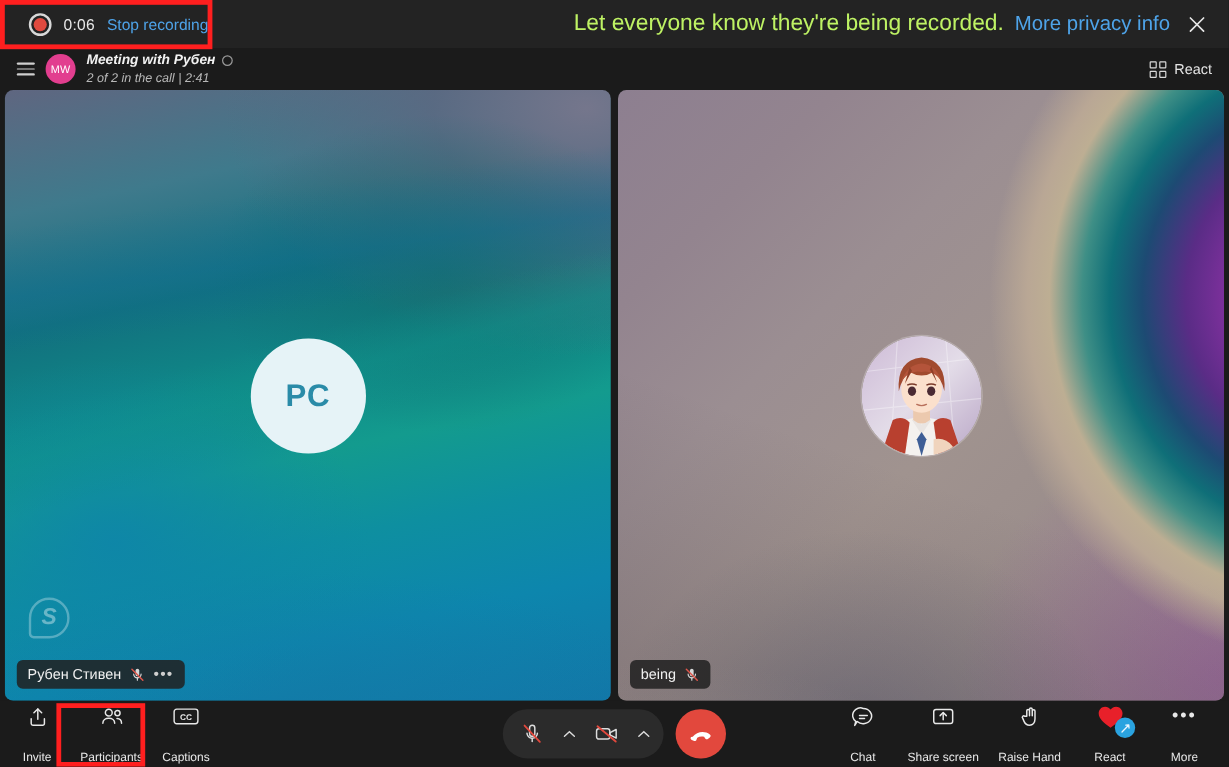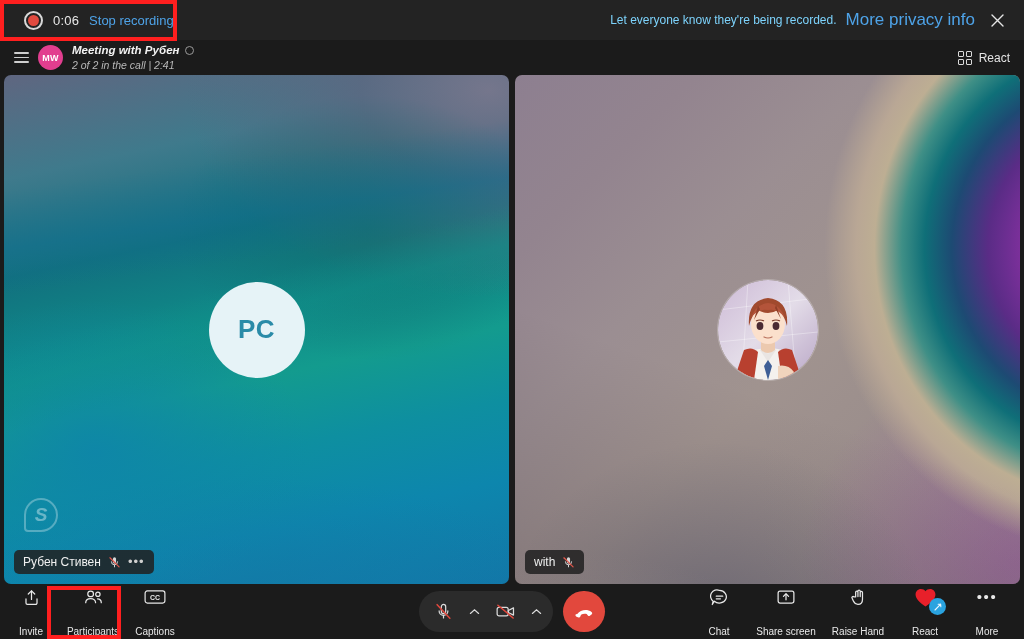--- a/index.html
+++ b/index.html
@@ -25,21 +25,21 @@
     width: 19px; height: 19px; border-radius: 50%;
     border: 2px solid #d8d8d8; display: flex; align-items: center; justify-content: center;
   }
   .rec-dot-inner { width: 11px; height: 11px; border-radius: 50%; background: #e04a3f; }
   .rec-time { color: #e8e8e8; font-size: 13px; letter-spacing: .2px; }
   .rec-stop { color: #4ea3e8; font-size: 13px; }
 
   .notif-group {
     display: flex; align-items: center; gap: 9px; padding-right: 14px; height: 40px;
   }
-  .notif-text { color: #7dd3fc; font-size: 12px; }
+  .notif-text { color: #bef264; font-size: 19px; }
   .notif-link { color: #4ea3e8; font-size: 17px; }
   .notif-close {
     width: 26px; height: 26px; display: flex; align-items: center; justify-content: center;
     color: #e6e6e6;
   }
 
   
   .hl-box-top {
     position: absolute; left: 0; top: 0; width: 177px; height: 41px;
     border: 4px solid #ff1f1f; pointer-events: none; z-index: 40;
@@ -53,21 +53,21 @@
   .meet-header {
     position: absolute; left: 0; top: 40px; width: 1024px; height: 35px;
     background: #1b1b1b; display: flex; align-items: center;
   }
   .hamburger { width: 30px; margin-left: 6px; display: flex; flex-direction: column; gap: 3px; align-items: center; }
   .hamburger span { display: block; width: 15px; height: 1.6px; background: #cfcfcf; border-radius: 1px; }
   .meet-avatar {
     width: 25px; height: 25px; border-radius: 50%;
     background: #e23e8f;
     display: flex; align-items: center; justify-content: center;
-    color: #fff; font-size: 9px; font-weight: bold; letter-spacing: .3px;
+    color: #fff; font-size: 9px; font-weight: normal; letter-spacing: .3px;
     margin-left: 2px;
   }
   .meet-txt { margin-left: 9px; line-height: 1.25; font-style: italic; }
   .meet-title { color: #f2f2f2; font-size: 11.5px; font-weight: bold; display: flex; align-items: center; gap: 5px; }
   .meet-globe { width: 9px; height: 9px; border-radius: 50%; border: 1.2px solid #9a9a9a; display:inline-block; position: relative; top: 0px; }
   .meet-sub { color: #b8b8b8; font-size: 10.5px; margin-top: 1px; }
   .view-btn {
     margin-left: auto; margin-right: 14px; display: flex; align-items: center; gap: 7px;
     color: #e4e4e4; font-size: 12px;
   }
@@ -311,21 +311,21 @@
             <ellipse cx="42" cy="46" rx="3.4" ry="4" fill="#4a2a33"></ellipse>
             <ellipse cx="58" cy="46" rx="3.4" ry="4" fill="#4a2a33"></ellipse>
             <path d="M38 41 Q42 39 46 41" stroke="#7a3a2a" stroke-width="1.2" fill="none"></path>
             <path d="M54 41 Q58 39 62 41" stroke="#7a3a2a" stroke-width="1.2" fill="none"></path>
 
             <path d="M46 57 Q50 59 54 57" stroke="#b8705c" stroke-width="1.2" fill="none" stroke-linecap="round"></path>
           </g>
         </svg>
       </div>
       <div class="name-pill">
-        <span>with</span>
+        <span>being</span>
         <span class="mic-off">
           <svg width="13" height="13" viewBox="0 0 16 16">
             <path d="M8 1.6a1.9 1.9 0 0 1 1.9 1.9v4a1.9 1.9 0 0 1-3.8 0v-4A1.9 1.9 0 0 1 8 1.6z" fill="#d8d8d8"></path>
             <path d="M4.2 7.1a3.8 3.8 0 0 0 7.6 0" stroke="#d8d8d8" stroke-width="1.2" fill="none" stroke-linecap="round"></path>
             <path d="M8 11v2.4" stroke="#d8d8d8" stroke-width="1.2" stroke-linecap="round"></path>
             <path d="M2.4 2.2 L13.6 13.4" stroke="#e0564b" stroke-width="1.5" stroke-linecap="round"></path>
           </svg>
         </span>
       </div>
     </div>

